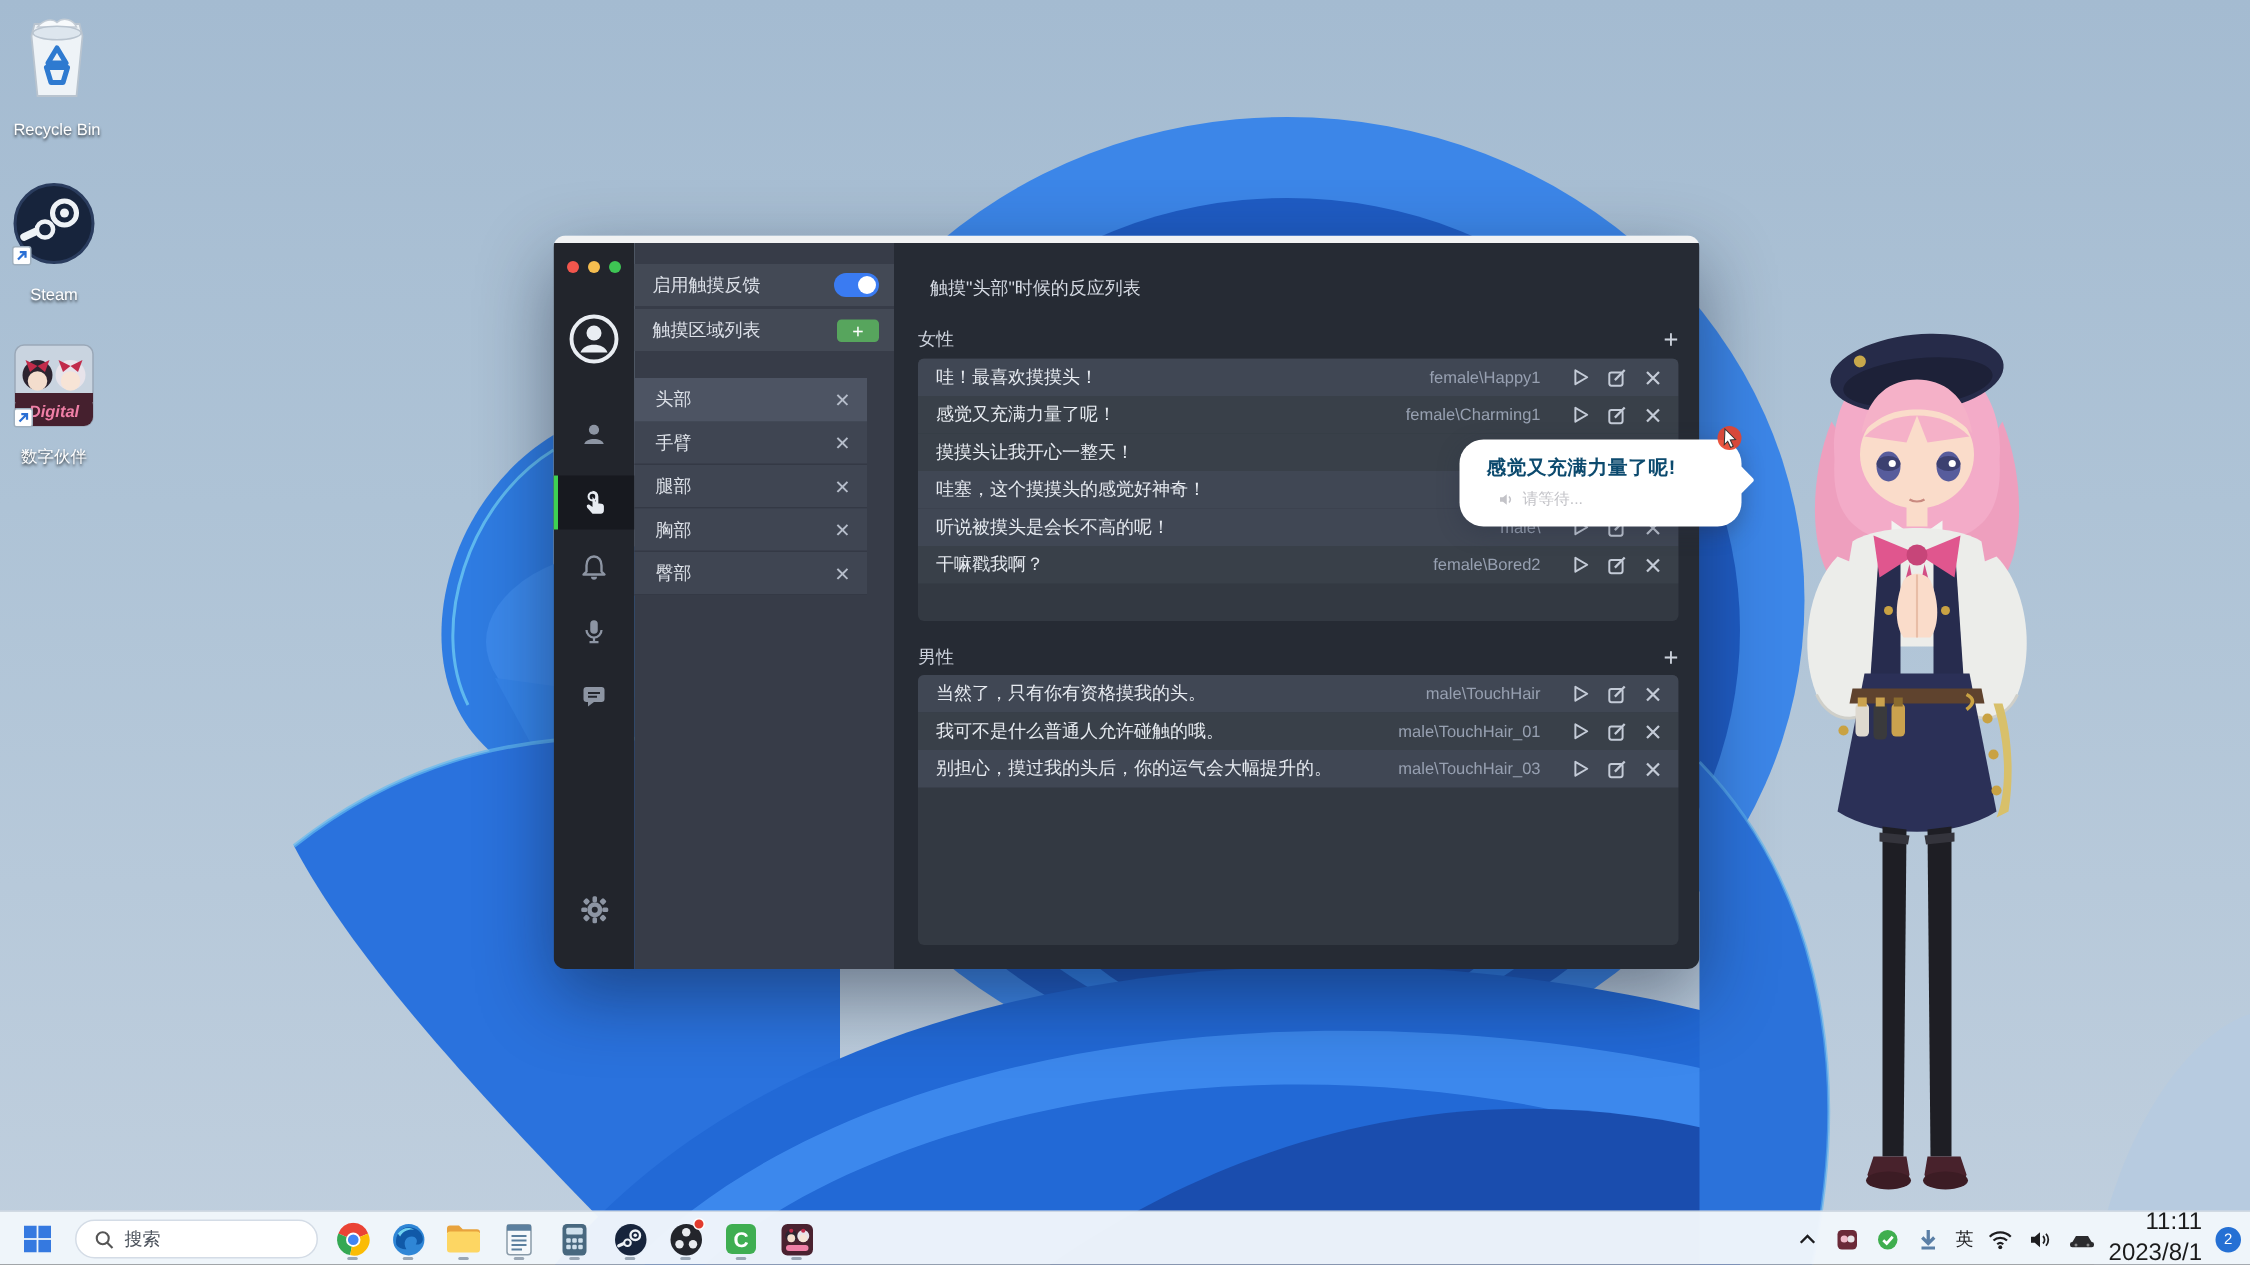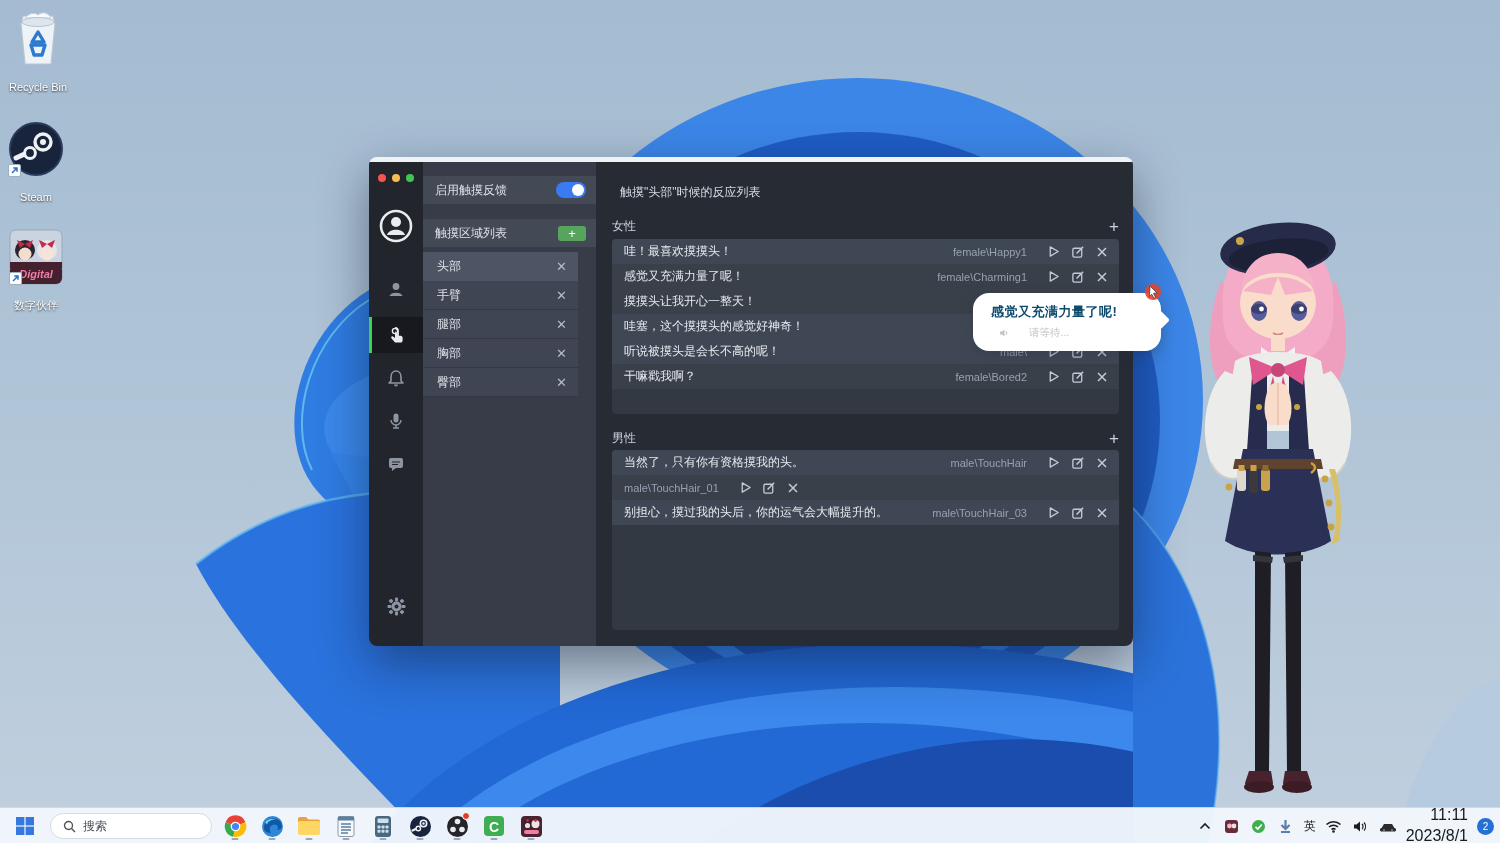--- a/index.html
+++ b/index.html
@@ -50,21 +50,21 @@
   .rx-text{flex:1;font-size:12px;color:#e6eaf0;white-space:nowrap;overflow:hidden;}
   .rx-voice{font-size:11px;color:#97a0b1;margin-right:10px;flex:0 0 auto;}
   .icon-btn{width:15px;height:15px;margin-left:9px;color:#c4cbd7;flex:0 0 auto;display:flex;align-items:center;justify-content:center;}
   .icon-btn svg{display:block;}
 
   
   .bubble{position:absolute;left:973px;top:293px;width:188px;height:58px;background:#fff;border-radius:16px;z-index:9;
     box-shadow:0 4px 14px rgba(40,50,70,.35);padding:10px 14px 0 18px;}
   .bubble::after{content:"";position:absolute;right:-6px;top:20px;width:14px;height:14px;background:#fff;transform:rotate(45deg);border-radius:2px;}
   .bubble-text{font-size:13px;color:#0c4a6e;font-weight:bold;letter-spacing:.5px;}
-  .bubble-status{margin-top:5px;display:flex;align-items:center;gap:20px;font-size:10.5px;color:#c3c3c8;padding-left:8px;}
+  .bubble-status{margin-top:5px;display:flex;align-items:center;gap:6px;font-size:10.5px;color:#c3c3c8;padding-left:8px;}
   .cursor-badge{position:absolute;left:1144px;top:283px;width:18px;height:18px;z-index:10;}
 
   
   .character{position:absolute;left:1183px;top:211px;z-index:4;}
 
   
   .taskbar{position:absolute;left:0;bottom:0;width:1500px;height:36px;background:rgba(241,246,251,.97);
     border-top:1px solid rgba(120,140,160,.25);z-index:20;display:flex;align-items:center;}
   .tb-start{position:absolute;left:14px;top:7px;width:22px;height:22px;display:flex;align-items:center;justify-content:center;}
   .tb-search{position:absolute;left:50px;top:5px;width:162px;height:26px;background:#fff;border:1px solid #d4dce6;border-radius:13px;
@@ -325,21 +325,21 @@
         </div>
       </div>
 
       <div class="panel">
         <div class="p-row" style="top:14px;">
           <span>启用触摸反馈</span>
           <span class="toggle">
               <span class="knob"></span>
             </span>
         </div>
-        <div class="p-row" style="top:57px;">
+        <div class="p-row" style="top:44px;">
           <span>触摸区域列表</span>
           <span class="add-btn">+</span>
         </div>
         <div class="area-list">
 
         <div class="area-row alt-even active">
               <span>头部</span>
               <span class="area-x">✕</span>
             </div>
             <div class="area-row alt-odd">
@@ -512,20 +512,21 @@
                   <path d="M 6,9 L 13,1.8" stroke="currentColor" stroke-width="1.6"></path>
                 </svg>
               </span>
               <span class="icon-btn">
                 <svg width="12" height="12" viewBox="0 0 12 12">
                   <path d="M 2,2 L 10,10 M 10,2 L 2,10" stroke="currentColor" stroke-width="1.5"></path>
                 </svg>
               </span>
             </div>
             <div class="rx-row alt-odd">
+              <span class="rx-text">我可不是什么普通人允许碰触的哦。</span>
               <span class="rx-voice">male\TouchHair_01</span>
               <span class="icon-btn">
                 <svg width="13" height="13" viewBox="0 0 14 14">
                   <path d="M 3.5,2 L 12,7 L 3.5,12 Z" fill="none" stroke="currentColor" stroke-width="1.4" stroke-linejoin="round"></path>
                 </svg>
               </span>
               <span class="icon-btn">
                 <svg width="14" height="14" viewBox="0 0 15 15">
                   <rect x="2" y="3.5" width="9.5" height="9.5" rx="1.5" fill="none" stroke="currentColor" stroke-width="1.4"></rect>
                   <path d="M 6,9 L 13,1.8" stroke="currentColor" stroke-width="1.6"></path>

